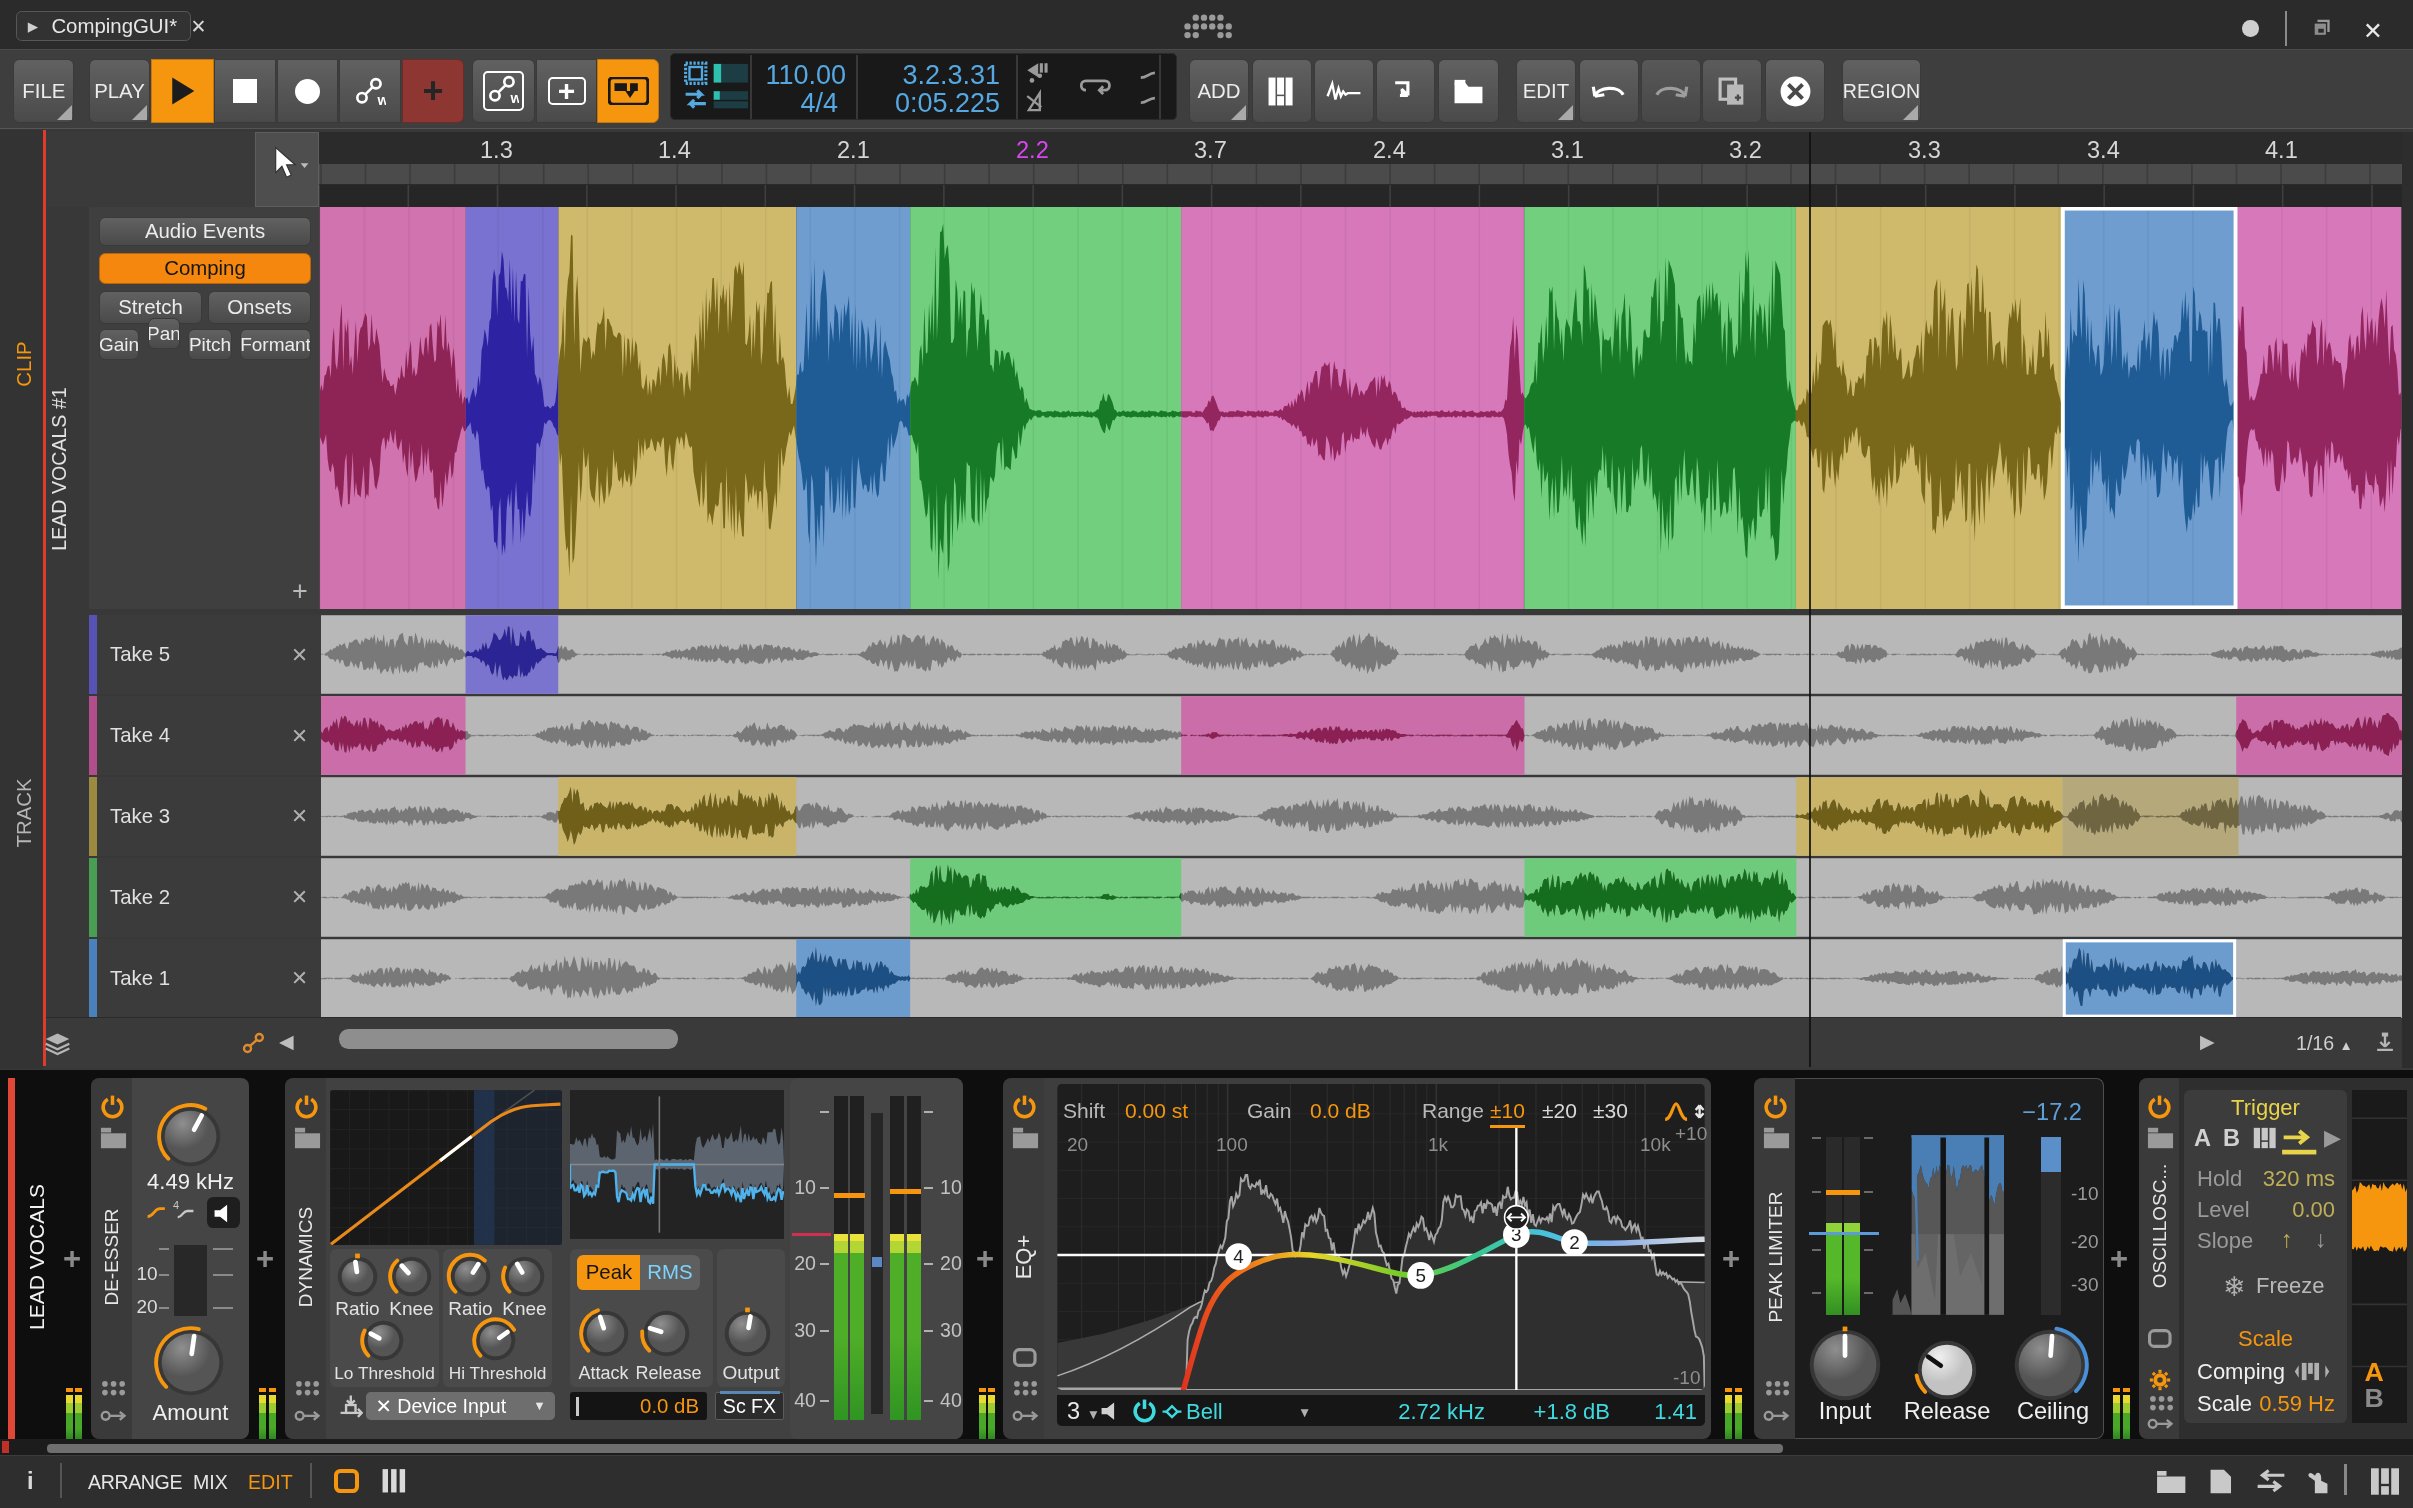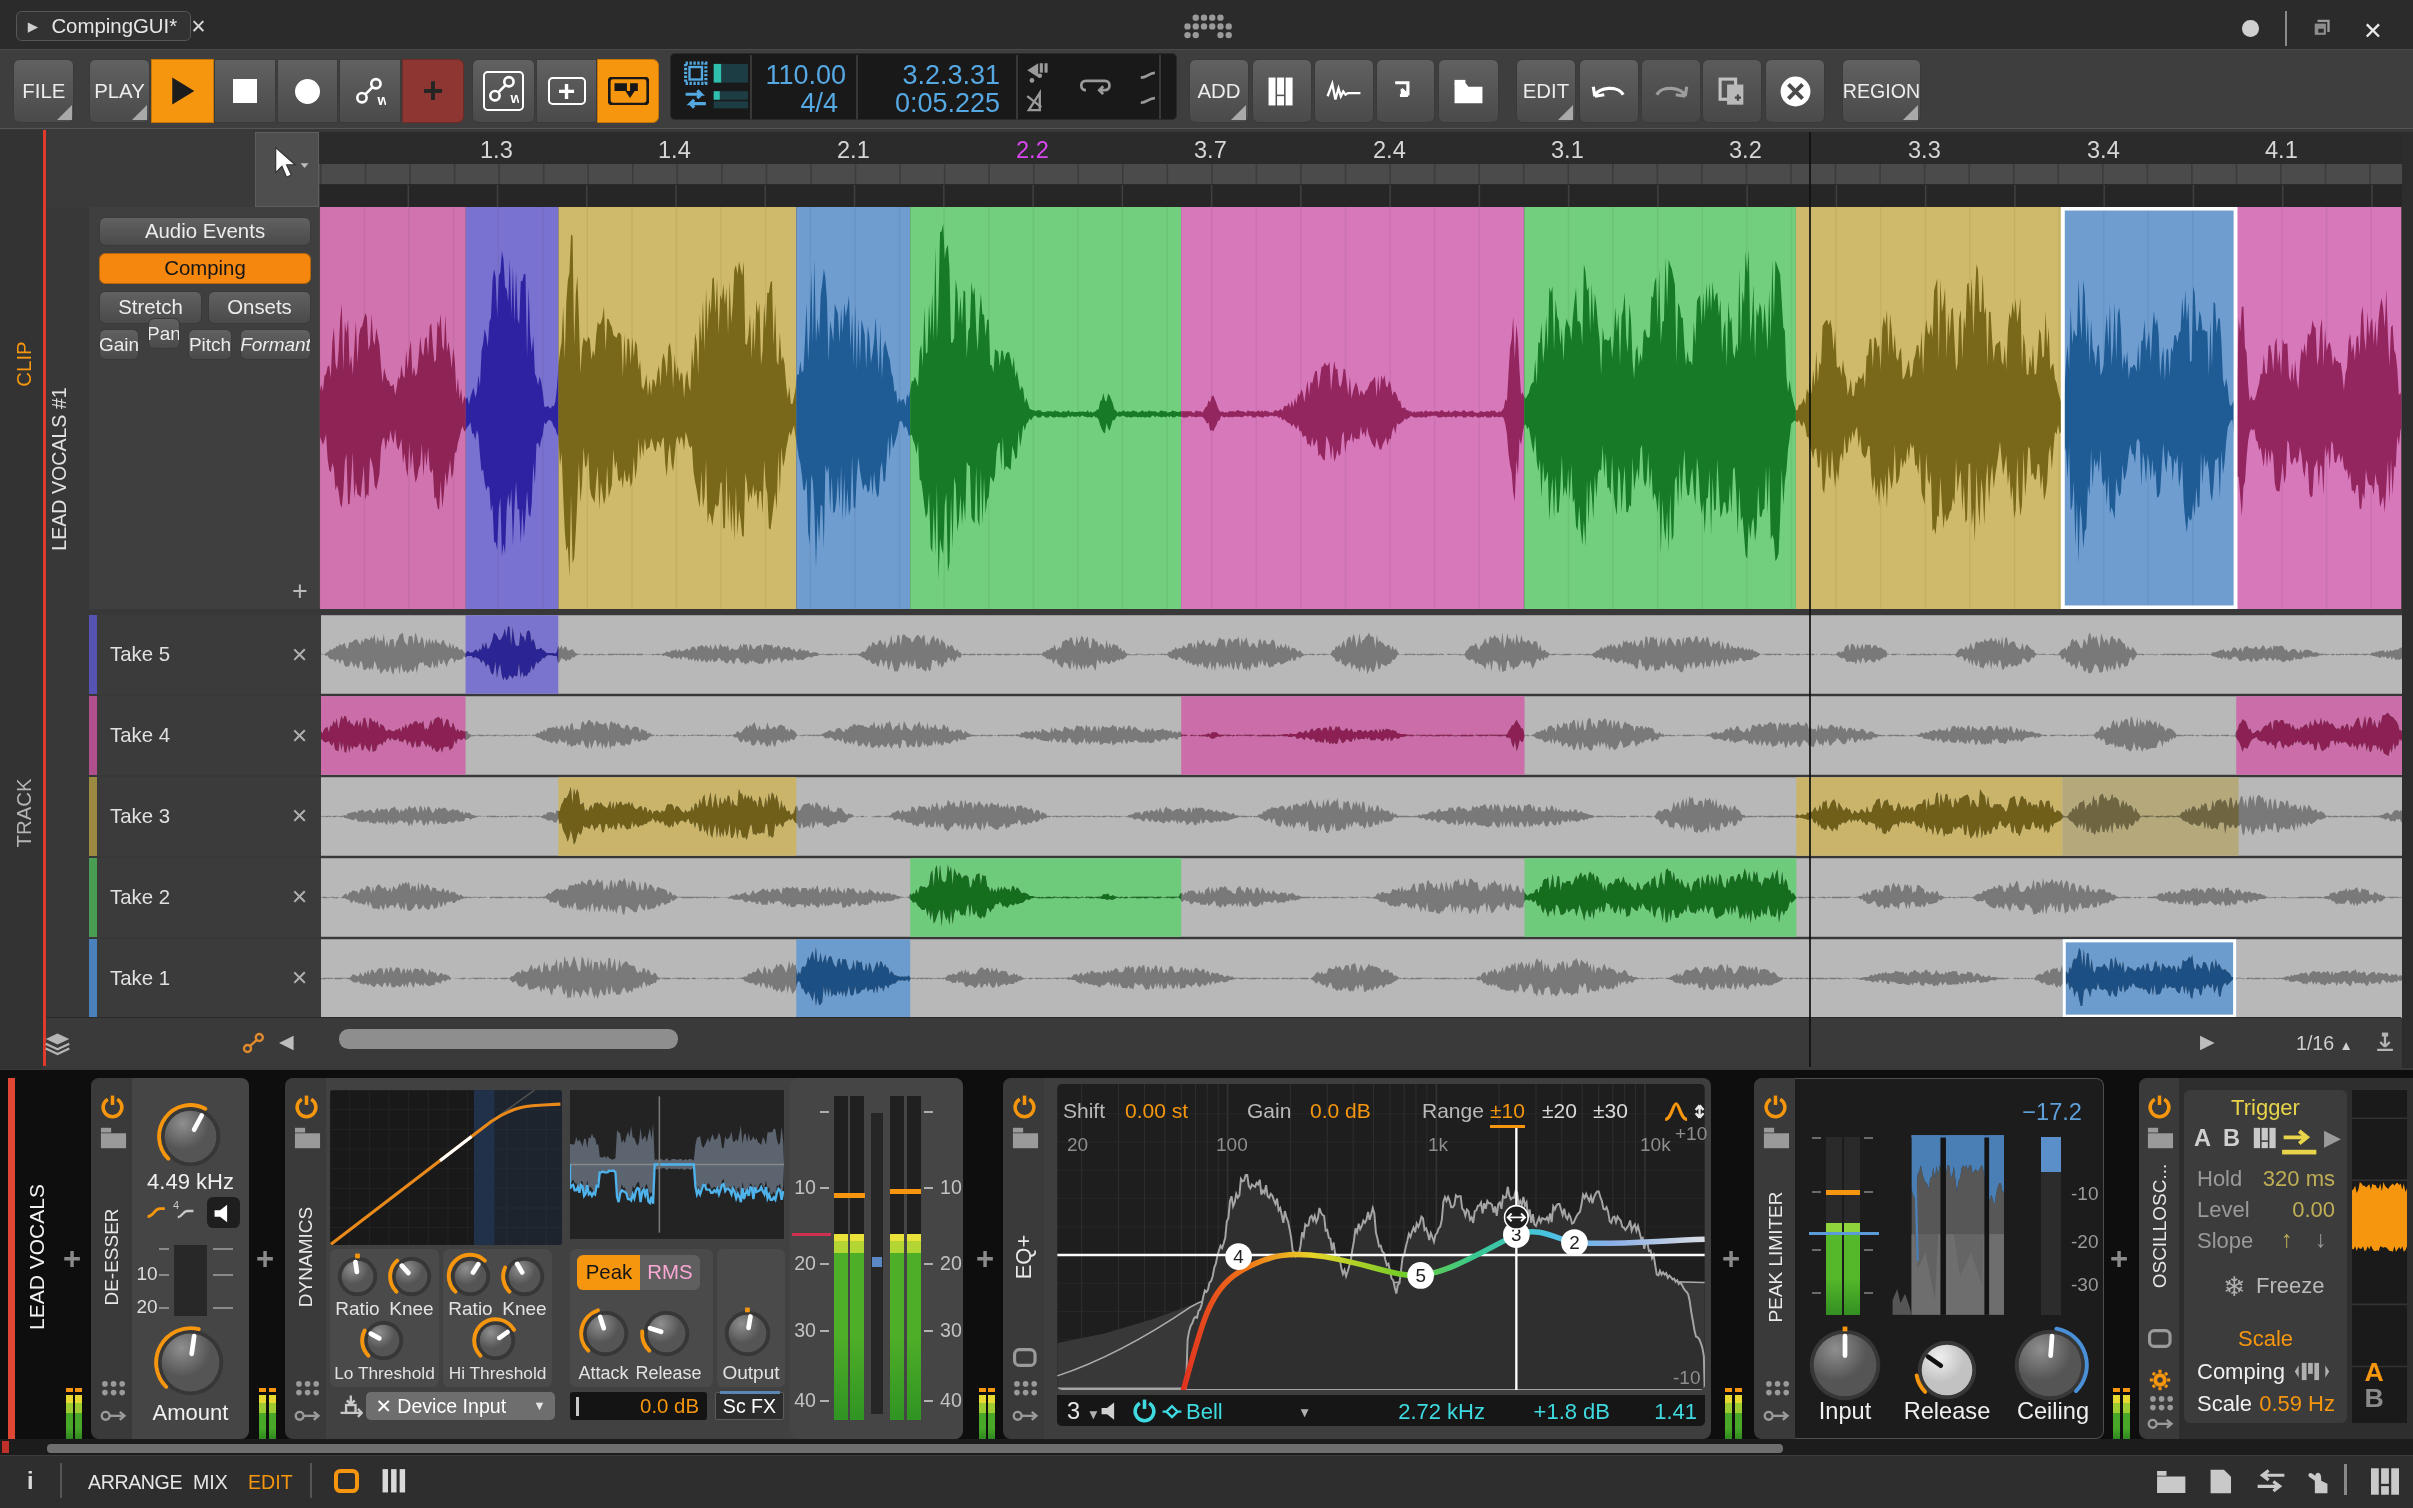--- a/index.html
+++ b/index.html
@@ -418,21 +418,21 @@
   </div>
 <div class="btn" style="left:99px;top:329px;width:40px;height:31px;">
     <span style="font-size:19px">Gain</span>
   </div>
 <div class="btn" style="left:148px;top:318px;width:32px;height:31px;">
     <span style="font-size:19px">Pan</span>
   </div>
 <div class="btn" style="left:188px;top:329px;width:44px;height:31px;">
     <span style="font-size:19px">Pitch</span>
   </div>
-<div class="btn" style="left:240px;top:329px;width:71px;height:31px;font-style:italic;">
+<div class="btn" style="left:240px;top:329px;width:71px;height:31px;">
     <span style="font-size:19px">Formant</span>
   </div>
 <div class="ab" style="left:292px;top:576px;font-size:27px;color:#b9b9b9">+</div>
 <div class="ab" style="left:89px;top:615px;width:232px;height:79px;background:#3b3b3b"></div>
 <div class="ab" style="left:89px;top:615px;width:7.9px;height:79px;background:#5753b5"></div>
 <div class="ab" style="left:110px;top:643px;font-size:20.4px;color:#e0e0e0">Take 5</div>
 <div class="ab" style="left:291px;top:643px;font-size:20.4px;color:#b0b0b0">✕</div>
 <svg class="ab" style="left:321px;top:615px" width="2081" height="79" viewBox="0 0 2649 100">
     <defs>
       <path id="wt5" d="M0 49L2 49L4 50L6 48L8 47L10 46L12 43L14 45L16 42L18 42L20 39L22 40L24 36L26 39L28 37L30 35L32 41L34 43L36 34L38 35L40 34L42 32L44 31L46 31L48 35L50 38L52 31L54 35L56 29L58 30L60 31L62 32L64 27L66 31L68 24L70 38L72 27L74 34L76 31L78 34L80 24L82 41L84 32L86 41L88 31L90 31L92 30L94 42L96 33L98 31L100 25L102 24L104 22L106 33L108 36L110 39L112 26L114 27L116 26L118 38L120 22L122 27L124 36L126 35L128 27L130 31L132 43L134 30L136 37L138 29L140 37L142 31L144 37L146 30L148 35L150 35L152 38L154 33L156 31L158 37L160 39L162 42L164 34L166 43L168 36L170 43L172 40L174 40L176 45L178 43L180 44L182 47L184 49L186 46L188 46L190 48L192 47L194 47L196 44L198 44L200 47L202 42L204 45L206 35L208 42L210 34L212 43L214 42L216 37L218 32L220 22L222 24L224 26L226 31L228 32L230 29L232 25L234 17L236 28L238 14L240 15L242 39L244 15L246 30L248 39L250 39L252 39L254 21L256 27L258 27L260 34L262 21L264 19L266 21L268 34L270 30L272 35L274 44L276 43L278 43L280 41L282 44L284 45L286 47L288 48L290 48L292 48L294 48L296 48L298 49L300 47L302 39L304 43L306 38L308 44L310 40L312 40L314 45L316 45L318 44L320 43L322 46L324 48L326 49L328 49L330 49L332 50L334 50L336 49L338 49L340 49L342 50L344 49L346 49L348 50L350 50L352 50L354 49L356 49L358 49L360 50L362 50L364 50L366 49L368 49L370 49L372 49L374 49L376 49L378 49L380 49L382 49L384 49L386 49L388 49L390 49L392 49L394 49L396 49L398 49L400 50L402 49L404 49L406 49L408 49L410 49L412 50L414 49L416 50L418 49L420 50L422 49L424 50L426 49L428 49L430 49L432 49L434 50L436 48L438 48L440 46L442 47L444 47L446 45L448 45L450 45L452 43L454 47L456 43L458 46L460 46L462 45L464 44L466 42L468 45L470 44L472 40L474 40L476 41L478 45L480 39L482 40L484 38L486 39L488 41L490 38L492 40L494 43L496 37L498 44L500 42L502 37L504 42L506 44L508 36L510 39L512 41L514 39L516 41L518 38L520 46L522 43L524 42L526 44L528 44L530 44L532 42L534 36L536 42L538 36L540 38L542 37L544 46L546 36L548 39L550 43L552 43L554 40L556 39L558 39L560 37L562 45L564 37L566 37L568 38L570 38L572 39L574 37L576 43L578 40L580 41L582 38L584 40L586 45L588 41L590 40L592 42L594 41L596 40L598 43L600 45L602 42L604 46L606 47L608 44L610 42L612 46L614 44L616 45L618 46L620 44L622 48L624 48L626 47L628 47L630 47L632 48L634 49L636 50L638 49L640 49L642 50L644 49L646 49L648 49L650 49L652 50L654 49L656 49L658 49L660 50L662 49L664 49L666 50L668 49L670 50L672 49L674 49L676 49L678 49L680 49L682 49L684 49L686 49L688 47L690 46L692 47L694 45L696 41L698 38L700 41L702 34L704 35L706 38L708 38L710 33L712 31L714 35L716 39L718 32L720 43L722 39L724 35L726 25L728 39L730 33L732 37L734 25L736 26L738 39L740 26L742 24L744 26L746 28L748 29L750 29L752 35L754 33L756 29L758 26L760 25L762 27L764 31L766 27L768 25L770 40L772 34L774 39L776 32L778 28L780 26L782 34L784 29L786 30L788 39L790 30L792 34L794 35L796 44L798 37L800 41L802 38L804 39L806 44L808 46L810 43L812 47L814 47L816 50L818 49L820 49L822 49L824 50L826 49L828 49L830 49L832 49L834 50L836 49L838 49L840 49L842 50L844 49L846 49L848 50L850 49L852 49L854 50L856 49L858 49L860 49L862 49L864 49L866 49L868 50L870 49L872 49L874 49L876 49L878 49L880 50L882 49L884 50L886 49L888 49L890 49L892 50L894 49L896 49L898 49L900 49L902 49L904 49L906 49L908 49L910 49L912 49L914 49L916 49L918 49L920 46L922 47L924 44L926 45L928 43L930 41L932 42L934 37L936 45L938 43L940 40L942 43L944 33L946 33L948 31L950 32L952 33L954 28L956 29L958 37L960 40L962 26L964 36L966 33L968 26L970 28L972 35L974 30L976 27L978 42L980 42L982 29L984 30L986 34L988 33L990 41L992 36L994 37L996 39L998 44L1000 31L1002 42L1004 35L1006 42L1008 37L1010 37L1012 39L1014 38L1016 44L1018 41L1020 47L1022 44L1024 47L1026 49L1028 49L1030 50L1032 50L1034 50L1036 50L1038 49L1040 49L1042 49L1044 49L1046 50L1048 50L1050 50L1052 50L1054 49L1056 49L1058 50L1060 49L1062 50L1064 50L1066 49L1068 49L1070 49L1072 49L1074 49L1076 50L1078 48L1080 46L1082 47L1084 44L1086 44L1088 40L1090 44L1092 42L1094 42L1096 42L1098 38L1100 41L1102 42L1104 36L1106 36L1108 35L1110 42L1112 35L1114 44L1116 31L1118 36L1120 37L1122 33L1124 31L1126 38L1128 39L1130 36L1132 34L1134 40L1136 37L1138 41L1140 38L1142 32L1144 28L1146 31L1148 31L1150 31L1152 42L1154 34L1156 29L1158 31L1160 35L1162 32L1164 30L1166 31L1168 27L1170 41L1172 29L1174 35L1176 32L1178 28L1180 36L1182 41L1184 39L1186 35L1188 36L1190 40L1192 42L1194 31L1196 31L1198 38L1200 32L1202 32L1204 37L1206 37L1208 37L1210 32L1212 31L1214 34L1216 44L1218 38L1220 42L1222 36L1224 41L1226 41L1228 36L1230 43L1232 38L1234 46L1236 41L1238 42L1240 42L1242 45L1244 47L1246 44L1248 47L1250 49L1252 50L1254 49L1256 50L1258 49L1260 49L1262 49L1264 49L1266 50L1268 50L1270 49L1272 49L1274 49L1276 49L1278 49L1280 49L1282 50L1284 50L1286 48L1288 44L1290 45L1292 39L1294 41L1296 37L1298 42L1300 36L1302 32L1304 42L1306 32L1308 28L1310 27L1312 35L1314 24L1316 28L1318 41L1320 34L1322 23L1324 37L1326 32L1328 31L1330 27L1332 26L1334 22L1336 27L1338 27L1340 28L1342 42L1344 25L1346 35L1348 32L1350 35L1352 35L1354 39L1356 40L1358 38L1360 38L1362 45L1364 39L1366 45L1368 42L1370 46L1372 49L1374 50L1376 50L1378 50L1380 49L1382 49L1384 49L1386 49L1388 49L1390 49L1392 49L1394 50L1396 49L1398 50L1400 49L1402 49L1404 49L1406 49L1408 50L1410 49L1412 49L1414 49L1416 49L1418 49L1420 49L1422 50L1424 49L1426 49L1428 49L1430 50L1432 50L1434 49L1436 49L1438 49L1440 50L1442 49L1444 49L1446 49L1448 50L1450 49L1452 50L1454 50L1456 49L1458 45L1460 44L1462 40L1464 39L1466 39L1468 39L1470 35L1472 40L1474 45L1476 39L1478 38L1480 34L1482 29L1484 35L1486 37L1488 26L1490 29L1492 29L1494 25L1496 29L1498 28L1500 32L1502 36L1504 22L1506 42L1508 36L1510 23L1512 31L1514 29L1516 36L1518 28L1520 39L1522 23L1524 33L1526 36L1528 25L1530 33L1532 33L1534 35L1536 32L1538 32L1540 36L1542 38L1544 33L1546 33L1548 34L1550 45L1552 37L1554 46L1556 45L1558 44L1560 47L1562 47L1564 49L1566 50L1568 49L1570 49L1572 49L1574 49L1576 49L1578 50L1580 50L1582 49L1584 49L1586 49L1588 49L1590 49L1592 49L1594 50L1596 49L1598 50L1600 49L1602 49L1604 49L1606 49L1608 50L1610 49L1612 49L1614 49L1616 50L1618 49L1620 48L1622 47L1624 45L1626 45L1628 43L1630 40L1632 44L1634 40L1636 42L1638 38L1640 40L1642 36L1644 41L1646 37L1648 40L1650 43L1652 36L1654 38L1656 42L1658 32L1660 35L1662 32L1664 36L1666 35L1668 33L1670 39L1672 31L1674 38L1676 40L1678 37L1680 32L1682 32L1684 43L1686 27L1688 27L1690 38L1692 27L1694 29L1696 27L1698 32L1700 28L1702 41L1704 38L1706 27L1708 37L1710 30L1712 40L1714 32L1716 28L1718 29L1720 33L1722 36L1724 40L1726 31L1728 30L1730 32L1732 40L1734 27L1736 37L1738 28L1740 29L1742 27L1744 31L1746 35L1748 32L1750 26L1752 27L1754 35L1756 34L1758 31L1760 28L1762 35L1764 27L1766 29L1768 38L1770 41L1772 33L1774 37L1776 36L1778 34L1780 32L1782 44L1784 33L1786 41L1788 44L1790 35L1792 36L1794 44L1796 38L1798 42L1800 41L1802 43L1804 39L1806 43L1808 42L1810 40L1812 45L1814 42L1816 45L1818 42L1820 45L1822 43L1824 46L1826 46L1828 47L1830 48L1832 49L1834 50L1836 49L1838 49L1840 49L1842 49L1844 49L1846 49L1848 49L1850 49L1852 49L1854 49L1856 49L1858 49L1860 50L1862 50L1864 49L1866 49L1868 49L1870 49L1872 50L1874 49L1876 50L1878 49L1880 49L1882 49L1884 50L1886 50L1888 49L1890 49L1892 49L1894 49L1896 49L1898 49L1900 49L1902 50L1904 49L1906 50L1908 50L1910 49L1912 49L1914 49L1916 49L1918 49L1920 50L1922 49L1924 50L1926 50L1928 50L1930 48L1932 46L1934 48L1936 46L1938 47L1940 40L1942 39L1944 37L1946 46L1948 36L1950 37L1952 39L1954 45L1956 36L1958 43L1960 41L1962 36L1964 44L1966 37L1968 38L1970 38L1972 37L1974 43L1976 39L1978 38L1980 39L1982 42L1984 41L1986 41L1988 43L1990 44L1992 45L1994 49L1996 49L1998 50L2000 49L2002 49L2004 49L2006 49L2008 49L2010 49L2012 50L2014 49L2016 50L2018 50L2020 49L2022 50L2024 49L2026 49L2028 49L2030 49L2032 50L2034 50L2036 49L2038 49L2040 49L2042 49L2044 50L2046 49L2048 49L2050 50L2052 49L2054 49L2056 49L2058 50L2060 50L2062 49L2064 50L2066 49L2068 49L2070 50L2072 49L2074 49L2076 50L2078 49L2080 50L2082 48L2084 45L2086 43L2088 42L2090 43L2092 44L2094 39L2096 44L2098 42L2100 35L2102 41L2104 44L2106 35L2108 33L2110 36L2112 34L2114 33L2116 35L2118 30L2120 33L2122 33L2124 32L2126 28L2128 33L2130 33L2132 29L2134 37L2136 30L2138 38L2140 27L2142 43L2144 29L2146 28L2148 39L2150 35L2152 34L2154 33L2156 34L2158 40L2160 41L2162 44L2164 42L2166 35L2168 45L2170 39L2172 37L2174 40L2176 42L2178 44L2180 44L2182 48L2184 49L2186 49L2188 50L2190 49L2192 49L2194 49L2196 50L2198 50L2200 49L2202 50L2204 49L2206 49L2208 50L2210 50L2212 49L2214 46L2216 44L2218 43L2220 41L2222 45L2224 39L2226 40L2228 32L2230 30L2232 34L2234 31L2236 34L2238 38L2240 42L2242 42L2244 30L2246 33L2248 39L2250 25L2252 22L2254 32L2256 26L2258 30L2260 26L2262 34L2264 42L2266 23L2268 29L2270 35L2272 30L2274 32L2276 39L2278 29L2280 26L2282 30L2284 31L2286 36L2288 29L2290 30L2292 33L2294 36L2296 36L2298 44L2300 39L2302 43L2304 45L2306 40L2308 43L2310 46L2312 49L2314 49L2316 49L2318 49L2320 49L2322 50L2324 49L2326 49L2328 50L2330 49L2332 49L2334 50L2336 50L2338 49L2340 50L2342 49L2344 50L2346 49L2348 49L2350 49L2352 49L2354 49L2356 49L2358 49L2360 49L2362 49L2364 49L2366 49L2368 49L2370 49L2372 49L2374 49L2376 50L2378 49L2380 49L2382 50L2384 49L2386 50L2388 50L2390 49L2392 49L2394 49L2396 49L2398 49L2400 49L2402 49L2404 50L2406 49L2408 47L2410 47L2412 47L2414 46L2416 46L2418 44L2420 45L2422 43L2424 47L2426 46L2428 44L2430 47L2432 45L2434 41L2436 41L2438 42L2440 46L2442 43L2444 41L2446 47L2448 41L2450 40L2452 39L2454 42L2456 42L2458 42L2460 43L2462 40L2464 40L2466 44L2468 43L2470 41L2472 38L2474 40L2476 45L2478 42L2480 42L2482 39L2484 45L2486 38L2488 40L2490 39L2492 40L2494 39L2496 39L2498 40L2500 45L2502 43L2504 47L2506 46L2508 44L2510 43L2512 43L2514 44L2516 47L2518 48L2520 43L2522 48L2524 45L2526 44L2528 44L2530 44L2532 45L2534 46L2536 48L2538 47L2540 47L2542 48L2544 49L2546 49L2548 49L2550 49L2552 49L2554 50L2556 49L2558 50L2560 49L2562 49L2564 50L2566 49L2568 50L2570 49L2572 49L2574 49L2576 50L2578 49L2580 49L2582 49L2584 49L2586 49L2588 49L2590 49L2592 49L2594 49L2596 50L2598 49L2600 49L2602 49L2604 49L2606 49L2608 50L2610 48L2612 47L2614 48L2616 46L2618 47L2620 45L2622 46L2624 45L2626 45L2628 48L2630 44L2632 47L2634 44L2636 46L2638 45L2640 44L2642 44L2644 44L2646 42L2648 41L2650 41L2652 41L2654 43L2656 42L2658 41L2658 57L2656 56L2654 55L2652 58L2650 57L2648 55L2646 57L2644 56L2642 57L2640 56L2638 53L2636 57L2634 52L2632 55L2630 55L2628 52L2626 54L2624 52L2622 54L2620 54L2618 53L2616 53L2614 52L2612 52L2610 51L2608 51L2606 50L2604 51L2602 51L2600 51L2598 50L2596 51L2594 50L2592 51L2590 51L2588 51L2586 50L2584 51L2582 50L2580 50L2578 51L2576 50L2574 51L2572 50L2570 51L2568 51L2566 51L2564 50L2562 51L2560 51L2558 50L2556 50L2554 51L2552 51L2550 50L2548 51L2546 51L2544 51L2542 52L2540 53L2538 53L2536 53L2534 53L2532 52L2530 54L2528 53L2526 55L2524 52L2522 55L2520 56L2518 56L2516 55L2514 57L2512 53L2510 58L2508 57L2506 59L2504 57L2502 57L2500 59L2498 60L2496 59L2494 57L2492 56L2490 58L2488 54L2486 57L2484 58L2482 54L2480 54L2478 58L2476 58L2474 54L2472 54L2470 57L2468 55L2466 58L2464 59L2462 58L2460 54L2458 60L2456 59L2454 56L2452 55L2450 57L2448 58L2446 57L2444 59L2442 58L2440 55L2438 53L2436 53L2434 53L2432 56L2430 56L2428 57L2426 53L2424 56L2422 53L2420 56L2418 54L2416 54L2414 54L2412 53L2410 53L2408 52L2406 51L2404 50L2402 51L2400 50L2398 50L2396 51L2394 50L2392 51L2390 50L2388 51L2386 51L2384 50L2382 51L2380 51L2378 51L2376 51L2374 51L2372 51L2370 50L2368 51L2366 51L2364 51L2362 50L2360 51L2358 51L2356 51L2354 50L2352 51L2350 51L2348 50L2346 51L2344 51L2342 50L2340 50L2338 50L2336 51L2334 51L2332 50L2330 50L2328 51L2326 50L2324 50L2322 50L2320 51L2318 51L2316 50L2314 51L2312 50L2310 53L2308 56L2306 58L2304 53L2302 56L2300 64L2298 65L2296 66L2294 61L2292 61L2290 69L2288 65L2286 57L2284 69L2282 69L2280 63L2278 71L2276 63L2274 73L2272 66L2270 62L2268 72L2266 73L2264 73L2262 66L2260 63L2258 62L2256 68L2254 73L2252 74L2250 74L2248 66L2246 72L2244 71L2242 64L2240 65L2238 57L2236 65L2234 69L2232 62L2230 63L2228 66L2226 60L2224 59L2222 61L2220 53L2218 56L2216 56L2214 51L2212 51L2210 51L2208 51L2206 51L2204 50L2202 51L2200 50L2198 50L2196 51L2194 50L2192 51L2190 50L2188 51L2186 50L2184 50L2182 52L2180 55L2178 53L2176 57L2174 60L2172 60L2170 57L2168 55L2166 55L2164 63L2162 61L2160 64L2158 65L2156 63L2154 65L2152 66L2150 61L2148 63L2146 67L2144 64L2142 69L2140 69L2138 58L2136 57L2134 67L2132 61L2130 64L2128 58L2126 69L2124 56L2122 65L2120 60L2118 63L2116 68L2114 66L2112 67L2110 56L2108 65L2106 63L2104 56L2102 65L2100 56L2098 62L2096 54L2094 56L2092 59L2090 53L2088 52L2086 53L2084 54L2082 53L2080 51L2078 50L2076 51L2074 51L2072 51L2070 51L2068 51L2066 50L2064 51L2062 50L2060 51L2058 50L2056 51L2054 51L2052 50L2050 51L2048 51L2046 51L2044 51L2042 51L2040 51L2038 50L2036 51L2034 51L2032 51L2030 51L2028 51L2026 51L2024 51L2022 51L2020 51L2018 51L2016 50L2014 50L2012 50L2010 50L2008 50L2006 50L2004 51L2002 51L2000 51L1998 50L1996 50L1994 50L1992 54L1990 53L1988 55L1986 55L1984 58L1982 57L1980 55L1978 60L1976 60L1974 59L1972 56L1970 57L1968 59L1966 61L1964 55L1962 54L1960 62L1958 58L1956 55L1954 63L1952 59L1950 60L1948 59L1946 59L1944 59L1942 60L1940 55L1938 54L1936 55L1934 54L1932 53L1930 51L1928 51L1926 51L1924 51L1922 51L1920 50L1918 51L1916 50L1914 51L1912 50L1910 51L1908 50L1906 50L1904 50L1902 50L1900 51L1898 51L1896 50L1894 50L1892 51L1890 50L1888 50L1886 51L1884 50L1882 51L1880 51L1878 51L1876 50L1874 51L1872 51L1870 51L1868 50L1866 50L1864 50L1862 50L1860 50L1858 51L1856 51L1854 50L1852 51L1850 51L1848 50L1846 51L1844 51L1842 51L1840 51L1838 50L1836 50L1834 50L1832 50L1830 52L1828 53L1826 54L1824 53L1822 56L1820 57L1818 57L1816 57L1814 57L1812 59L1810 58L1808 55L1806 54L1804 58L1802 59L1800 56L1798 62L1796 56L1794 62L1792 59L1790 55L1788 63L1786 62L1784 56L1782 60L1780 66L1778 61L1776 56L1774 67L1772 56L1770 59L1768 67L1766 64L1764 66L1762 57L1760 69L1758 61L1756 60L1754 65L1752 65L1750 68L1748 59L1746 61L1744 69L1742 63L1740 60L1738 68L1736 61L1734 71L1732 73L1730 72L1728 68L1726 68L1724 63L1722 70L1720 61L1718 63L1716 65L1714 63L1712 57L1710 68L1708 67L1706 64L1704 69L1702 70L1700 69L1698 72L1696 62L1694 67L1692 62L1690 68L1688 71L1686 70L1684 64L1682 66L1680 57L1678 56L1676 68L1674 68L1672 65L1670 62L1668 63L1666 60L1664 63L1662 60L1660 59L1658 62L1656 56L1654 58L1652 59L1650 61L1648 60L1646 58L1644 55L1642 61L1640 55L1638 56L1636 53L1634 57L1632 57L1630 54L1628 55L1626 53L1624 55L1622 54L1620 53L1618 51L1616 51L1614 51L1612 51L1610 51L1608 51L1606 50L1604 50L1602 51L1600 50L1598 51L1596 50L1594 50L1592 50L1590 51L1588 51L1586 51L1584 51L1582 51L1580 51L1578 51L1576 50L1574 50L1572 50L1570 51L1568 51L1566 51L1564 50L1562 53L1560 55L1558 53L1556 58L1554 54L1552 59L1550 56L1548 55L1546 60L1544 65L1542 68L1540 61L1538 58L1536 61L1534 57L1532 63L1530 57L1528 58L1526 62L1524 65L1522 66L1520 66L1518 70L1516 65L1514 67L1512 58L1510 58L1508 71L1506 71L1504 73L1502 61L1500 73L1498 62L1496 59L1494 59L1492 57L1490 72L1488 58L1486 64L1484 59L1482 69L1480 65L1478 63L1476 62L1474 62L1472 59L1470 63L1468 58L1466 56L1464 56L1462 58L1460 56L1458 55L1456 51L1454 51L1452 51L1450 51L1448 51L1446 50L1444 50L1442 50L1440 51L1438 50L1436 51L1434 50L1432 50L1430 50L1428 51L1426 50L1424 51L1422 50L1420 51L1418 50L1416 51L1414 51L1412 51L1410 51L1408 51L1406 51L1404 50L1402 50L1400 51L1398 51L1396 51L1394 50L1392 51L1390 51L1388 50L1386 51L1384 50L1382 51L1380 51L1378 50L1376 51L1374 50L1372 50L1370 51L1368 55L1366 57L1364 56L1362 61L1360 62L1358 62L1356 65L1354 64L1352 63L1350 61L1348 68L1346 69L1344 57L1342 67L1340 72L1338 72L1336 66L1334 70L1332 75L1330 62L1328 71L1326 67L1324 65L1322 73L1320 66L1318 69L1316 63L1314 63L1312 69L1310 59L1308 61L1306 63L1304 66L1302 62L1300 63L1298 55L1296 59L1294 59L1292 59L1290 54L1288 53L1286 51L1284 50L1282 51L1280 50L1278 51L1276 51L1274 50L1272 50L1270 51L1268 51L1266 50L1264 51L1262 51L1260 50L1258 51L1256 50L1254 51L1252 51L1250 52L1248 53L1246 55L1244 53L1242 53L1240 58L1238 58L1236 53L1234 59L1232 57L1230 59L1228 60L1226 61L1224 62L1222 63L1220 60L1218 60L1216 62L1214 62L1212 66L1210 65L1208 67L1206 65L1204 58L1202 65L1200 63L1198 56L1196 64L1194 57L1192 67L1190 66L1188 66L1186 60L1184 65L1182 71L1180 65L1178 71L1176 67L1174 69L1172 59L1170 62L1168 70L1166 67L1164 58L1162 70L1160 67L1158 59L1156 68L1154 61L1152 67L1150 63L1148 69L1146 61L1144 67L1142 60L1140 60L1138 71L1136 63L1134 70L1132 58L1130 64L1128 69L1126 65L1124 67L1122 59L1120 64L1118 61L1116 67L1114 61L1112 63L1110 64L1108 60L1106 62L1104 57L1102 62L1100 57L1098 58L1096 56L1094 54L1092 53L1090 57L1088 57L1086 54L1084 56L1082 54L1080 54L1078 51L1076 51L1074 51L1072 50L1070 51L1068 50L1066 50L1064 51L1062 50L1060 51L1058 51L1056 50L1054 51L1052 51L1050 51L1048 51L1046 51L1044 50L1042 50L1040 50L1038 51L1036 51L1034 51L1032 51L1030 51L1028 51L1026 51L1024 54L1022 55L1020 57L1018 55L1016 58L1014 56L1012 58L1010 60L1008 60L1006 57L1004 62L1002 62L1000 59L998 59L996 61L994 56L992 63L990 59L988 56L986 71L984 67L982 63L980 63L978 65L976 68L974 62L972 69L970 62L968 70L966 65L964 62L962 71L960 60L958 68L956 56L954 69L952 67L950 61L948 61L946 59L944 67L942 66L940 63L938 62L936 55L934 58L932 62L930 55L928 57L926 55L924 56L922 53L920 53L918 51L916 50L914 51L912 51L910 50L908 51L906 50L904 51L902 51L900 51L898 51L896 50L894 51L892 50L890 50L888 51L886 51L884 51L882 50L880 51L878 50L876 51L874 51L872 51L870 51L868 50L866 51L864 51L862 51L860 51L858 50L856 50L854 50L852 51L850 51L848 51L846 50L844 51L842 50L840 51L838 51L836 51L834 50L832 51L830 51L828 51L826 51L824 51L822 50L820 51L818 51L816 50L814 54L812 54L810 52L808 57L806 60L804 55L802 59L800 54L798 54L796 61L794 59L792 65L790 67L788 60L786 66L784 57L782 59L780 57L778 57L776 70L774 71L772 65L770 72L768 70L766 69L764 65L762 68L760 68L758 68L756 56L754 64L752 66L750 59L748 68L746 57L744 61L742 65L740 62L738 59L736 67L734 72L732 71L730 72L728 64L726 57L724 66L722 70L720 57L718 59L716 66L714 58L712 56L710 65L708 65L706 60L704 62L702 62L700 60L698 56L696 58L694 57L692 55L690 54L688 53L686 52L684 51L682 50L680 51L678 50L676 51L674 51L672 51L670 50L668 50L666 50L664 50L662 51L660 50L658 50L656 51L654 50L652 51L650 51L648 51L646 51L644 51L642 51L640 50L638 50L636 51L634 50L632 52L630 52L628 52L626 53L624 54L622 53L620 53L618 54L616 55L614 57L612 57L610 56L608 57L606 57L604 55L602 53L600 59L598 56L596 58L594 58L592 55L590 56L588 58L586 61L584 54L582 54L580 57L578 56L576 59L574 54L572 59L570 62L568 54L566 56L564 60L562 62L560 61L558 62L556 61L554 60L552 60L550 57L548 60L546 57L544 61L542 61L540 63L538 59L536 61L534 59L532 55L530 54L528 56L526 62L524 61L522 57L520 57L518 61L516 61L514 60L512 57L510 59L508 55L506 54L504 58L502 59L500 60L498 55L496 60L494 56L492 60L490 60L488 56L486 59L484 59L482 54L480 60L478 56L476 59L474 54L472 58L470 55L468 58L466 53L464 55L462 53L460 53L458 57L456 53L454 55L452 55L450 53L448 55L446 55L444 53L442 53L440 52L438 51L436 52L434 51L432 50L430 51L428 51L426 50L424 51L422 51L420 50L418 50L416 50L414 50L412 50L410 50L408 51L406 51L404 51L402 51L400 50L398 51L396 50L394 50L392 51L390 51L388 50L386 51L384 51L382 50L380 51L378 50L376 51L374 50L372 51L370 51L368 51L366 51L364 50L362 51L360 51L358 51L356 50L354 51L352 51L350 51L348 50L346 51L344 51L342 51L340 50L338 51L336 51L334 51L332 50L330 50L328 50L326 51L324 52L322 54L320 53L318 56L316 57L314 56L312 59L310 56L308 56L306 54L304 59L302 61L300 52L298 52L296 52L294 51L292 51L290 51L288 51L286 53L284 55L282 54L280 58L278 59L276 62L274 59L272 66L270 70L268 64L266 73L264 73L262 78L260 76L258 79L256 71L254 80L252 61L250 77L248 78L246 76L244 81L242 78L240 76L238 81L236 83L234 78L232 83L230 76L228 62L226 68L224 80L222 59L220 73L218 76L216 72L214 64L212 62L210 66L208 60L206 57L204 61L202 56L200 55L198 54L196 53L194 55L192 52L190 52L188 52L186 52L184 54L182 52L180 56L178 56L176 57L174 57L172 56L170 61L168 55L166 54L164 56L162 59L160 66L158 61L156 56L154 62L152 62L150 55L148 68L146 63L144 68L142 58L140 67L138 67L136 65L134 63L132 65L130 59L128 61L126 60L124 63L122 74L120 64L118 71L116 72L114 68L112 72L110 74L108 69L106 73L104 70L102 61L100 75L98 64L96 69L94 66L92 76L90 72L88 64L86 71L84 73L82 68L80 69L78 72L76 75L74 67L72 70L70 62L68 58L66 70L64 66L62 70L60 66L58 68L56 70L54 69L52 59L50 59L48 68L46 66L44 61L42 67L40 61L38 58L36 65L34 65L32 66L30 64L28 57L26 57L24 62L22 56L20 56L18 60L16 56L14 56L12 56L10 54L8 51L6 52L4 50L2 50L0 50Z"></path>
@@ -825,21 +825,21 @@
   </div>
 <svg class="ab" style="left:570px;top:1090px" width="214" height="149" viewBox="0 0 273 190">
     <rect width="273" height="190" fill="#232323"></rect>
     <path d="M0 95 L0 69 L2 69 L4 70 L6 68 L8 60 L10 66 L12 63 L14 67 L16 72 L18 62 L20 62 L22 74 L24 60 L26 62 L28 55 L30 61 L32 61 L34 70 L36 69 L38 85 L40 86 L42 86 L44 84 L46 87 L48 84 L50 87 L52 88 L54 89 L56 88 L58 87 L60 51 L62 54 L64 55 L66 68 L68 63 L70 68 L72 59 L74 53 L76 60 L78 46 L80 61 L82 61 L84 67 L86 71 L88 67 L90 48 L92 64 L94 61 L96 58 L98 67 L100 56 L102 48 L104 63 L106 42 L108 90 L110 88 L112 90 L114 87 L116 88 L118 89 L120 90 L122 88 L124 87 L126 90 L128 90 L130 88 L132 88 L134 88 L136 89 L138 89 L140 88 L142 88 L144 90 L146 89 L148 88 L150 90 L152 88 L154 88 L156 89 L158 90 L160 70 L162 61 L164 60 L166 59 L168 70 L170 74 L172 70 L174 66 L176 61 L178 67 L180 61 L182 56 L184 63 L186 63 L188 61 L190 54 L192 60 L194 74 L196 74 L198 59 L200 63 L202 62 L204 59 L206 53 L208 66 L210 66 L212 62 L214 66 L216 56 L218 45 L220 69 L222 57 L224 55 L226 67 L228 55 L230 65 L232 63 L234 59 L236 64 L238 61 L240 67 L242 68 L244 70 L246 60 L248 63 L250 70 L252 54 L254 54 L256 54 L258 54 L260 49 L262 50 L264 63 L266 70 L268 67 L270 47 L272 66 L273 95 L272 122 L270 136 L268 119 L266 123 L264 121 L262 135 L260 129 L258 133 L256 133 L254 123 L252 127 L250 115 L248 126 L246 122 L244 118 L242 120 L240 124 L238 129 L236 120 L234 137 L232 121 L230 119 L228 124 L226 128 L224 130 L222 127 L220 117 L218 143 L216 124 L214 125 L212 132 L210 123 L208 122 L206 131 L204 122 L202 126 L200 123 L198 128 L196 113 L194 116 L192 126 L190 124 L188 123 L186 125 L184 123 L182 125 L180 126 L178 120 L176 119 L174 123 L172 119 L170 120 L168 122 L166 128 L164 122 L162 127 L160 115 L158 100 L156 100 L154 102 L152 101 L150 100 L148 101 L146 102 L144 101 L142 100 L140 101 L138 101 L136 100 L134 101 L132 100 L130 101 L128 100 L126 100 L124 102 L122 101 L120 99 L118 100 L116 100 L114 102 L112 101 L110 101 L108 100 L106 140 L104 130 L102 132 L100 128 L98 120 L96 123 L94 127 L92 123 L90 131 L88 117 L86 118 L84 122 L82 126 L80 122 L78 138 L76 137 L74 134 L72 132 L70 124 L68 125 L66 120 L64 131 L62 134 L60 134 L58 104 L56 102 L54 102 L52 101 L50 103 L48 104 L46 104 L44 104 L42 103 L40 104 L38 103 L36 115 L34 120 L32 133 L30 129 L28 126 L26 123 L24 125 L22 115 L20 127 L18 130 L16 117 L14 116 L12 130 L10 124 L8 119 L6 119 L4 114 L2 117 L0 123Z" fill="#5c6470"></path>
     <line x1="0" y1="95" x2="273" y2="95" stroke="#888" stroke-width="2"></line>
     <path d="M0 95 L0 126 L2 122 L4 121 L6 128 L8 128 L10 124 L12 131 L14 121 L16 123 L18 135 L20 132 L22 121 L24 133 L26 131 L28 135 L30 131 L32 133 L34 122 L36 123 L38 105 L40 105 L42 104 L44 105 L46 105 L48 105 L50 103 L52 103 L54 103 L56 103 L58 105 L60 136 L62 143 L64 132 L66 128 L68 129 L70 130 L72 132 L74 139 L76 139 L78 141 L80 133 L82 138 L84 129 L86 125 L88 126 L90 143 L92 130 L94 127 L96 134 L98 126 L100 142 L102 144 L104 136 L106 145 L108 95 L110 95 L112 95 L114 95 L116 95 L118 95 L120 95 L122 95 L124 95 L126 95 L128 95 L130 95 L132 95 L134 95 L136 95 L138 95 L140 95 L142 95 L144 95 L146 95 L148 95 L150 95 L152 95 L154 95 L156 95 L158 95 L160 123 L162 133 L164 128 L166 133 L168 127 L170 121 L172 121 L174 127 L176 127 L178 127 L180 131 L182 131 L184 128 L186 130 L188 126 L190 133 L192 127 L194 121 L196 120 L198 129 L200 126 L202 126 L204 128 L206 133 L208 126 L210 130 L212 138 L214 132 L216 136 L218 143 L220 125 L222 139 L224 132 L226 128 L228 135 L230 124 L232 125 L234 139 L236 124 L238 130 L240 129 L242 128 L244 124 L246 129 L248 133 L250 124 L252 138 L254 133 L256 140 L258 140 L260 137 L262 140 L264 131 L266 126 L268 128 L270 140 L272 129" fill="none" stroke="#4fb2ea" stroke-width="3"></path>
     <line x1="114" y1="8" x2="114" y2="182" stroke="#777" stroke-width="2"></line>
   </svg>
 <div class="ab" style="left:570px;top:1249px;width:143px;height:138px;background:#4a4a4a;border-radius:6.3px"></div>
 <div class="ab" style="left:577px;top:1255px;width:64px;height:35px;background:#f5960e;border-radius:6.3px 0 0 6.3px;display:flex;align-items:center;justify-content:center;font-size:20.4px;color:#161616">Peak</div>
-<div class="ab" style="left:640px;top:1255px;width:60px;height:35px;background:#5f5f5f;border-radius:0 6.3px 6.3px 0;display:flex;align-items:center;justify-content:center;font-size:20.4px;color:#f9a8d4">RMS</div>
+<div class="ab" style="left:640px;top:1255px;width:60px;height:35px;background:#5f5f5f;border-radius:0 6.3px 6.3px 0;display:flex;align-items:center;justify-content:center;font-size:20.4px;color:#7dd3fc">RMS</div>
 <svg class="ab" style="left:578px;top:1306px" width="55" height="55" viewBox="0 0 70 70">
     <circle cx="35" cy="35" r="29" fill="#373737"></circle>
     <defs>
       <radialGradient id="g7711697" cx="35%" cy="25%">
         <stop offset="0%" stop-color="#8f8f8f"></stop>
         <stop offset="100%" stop-color="#555"></stop>
       </radialGradient>
     </defs>
     <circle cx="35" cy="35" r="24" fill="url(#g7711697)"></circle>
     <path d="M13.1 56.9A31 31 0 0 1 25.4 5.5" fill="none" stroke="#f5960e" stroke-width="5" stroke-linecap="round"></path>

